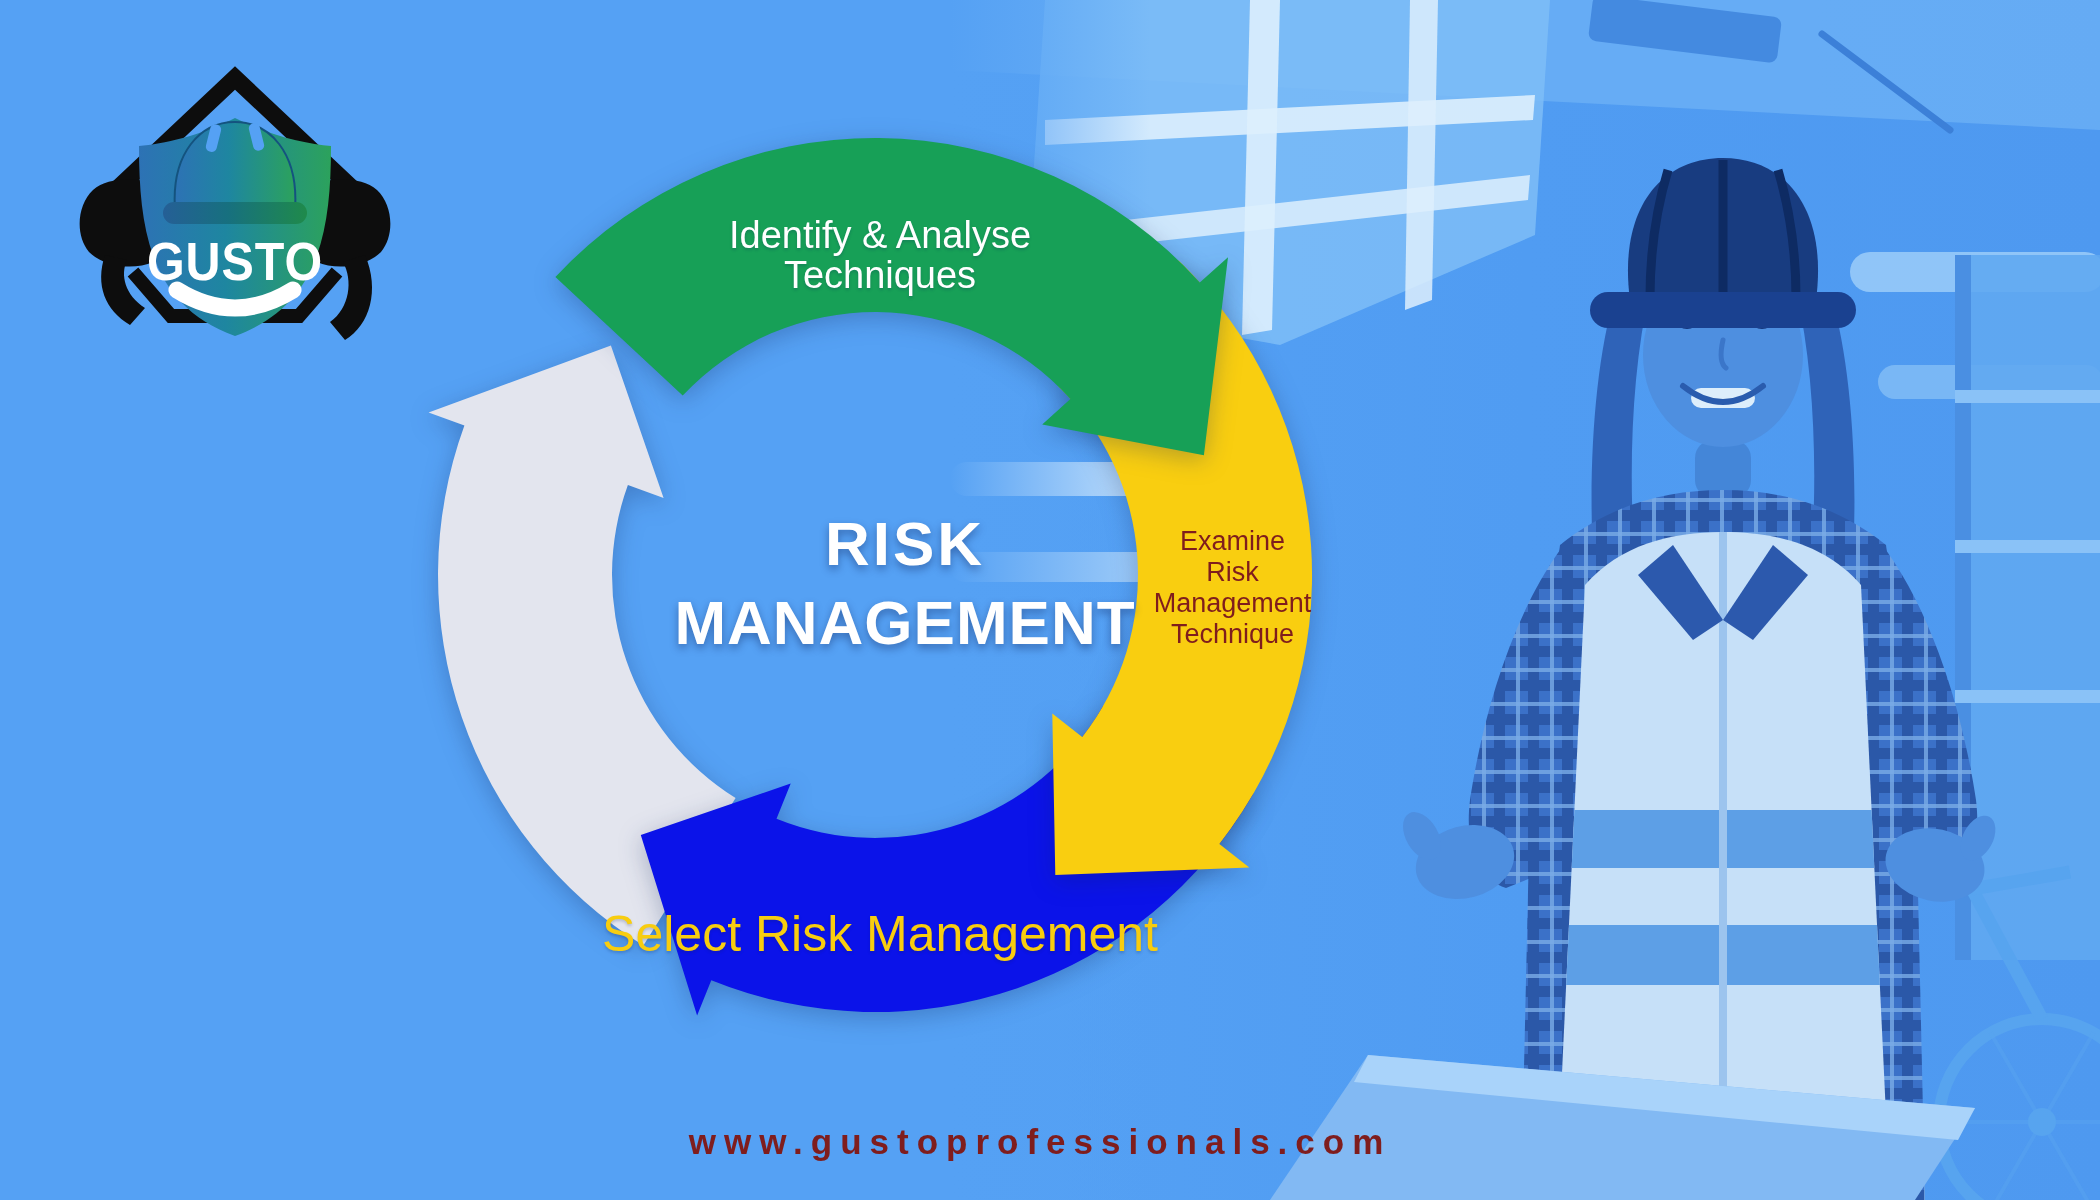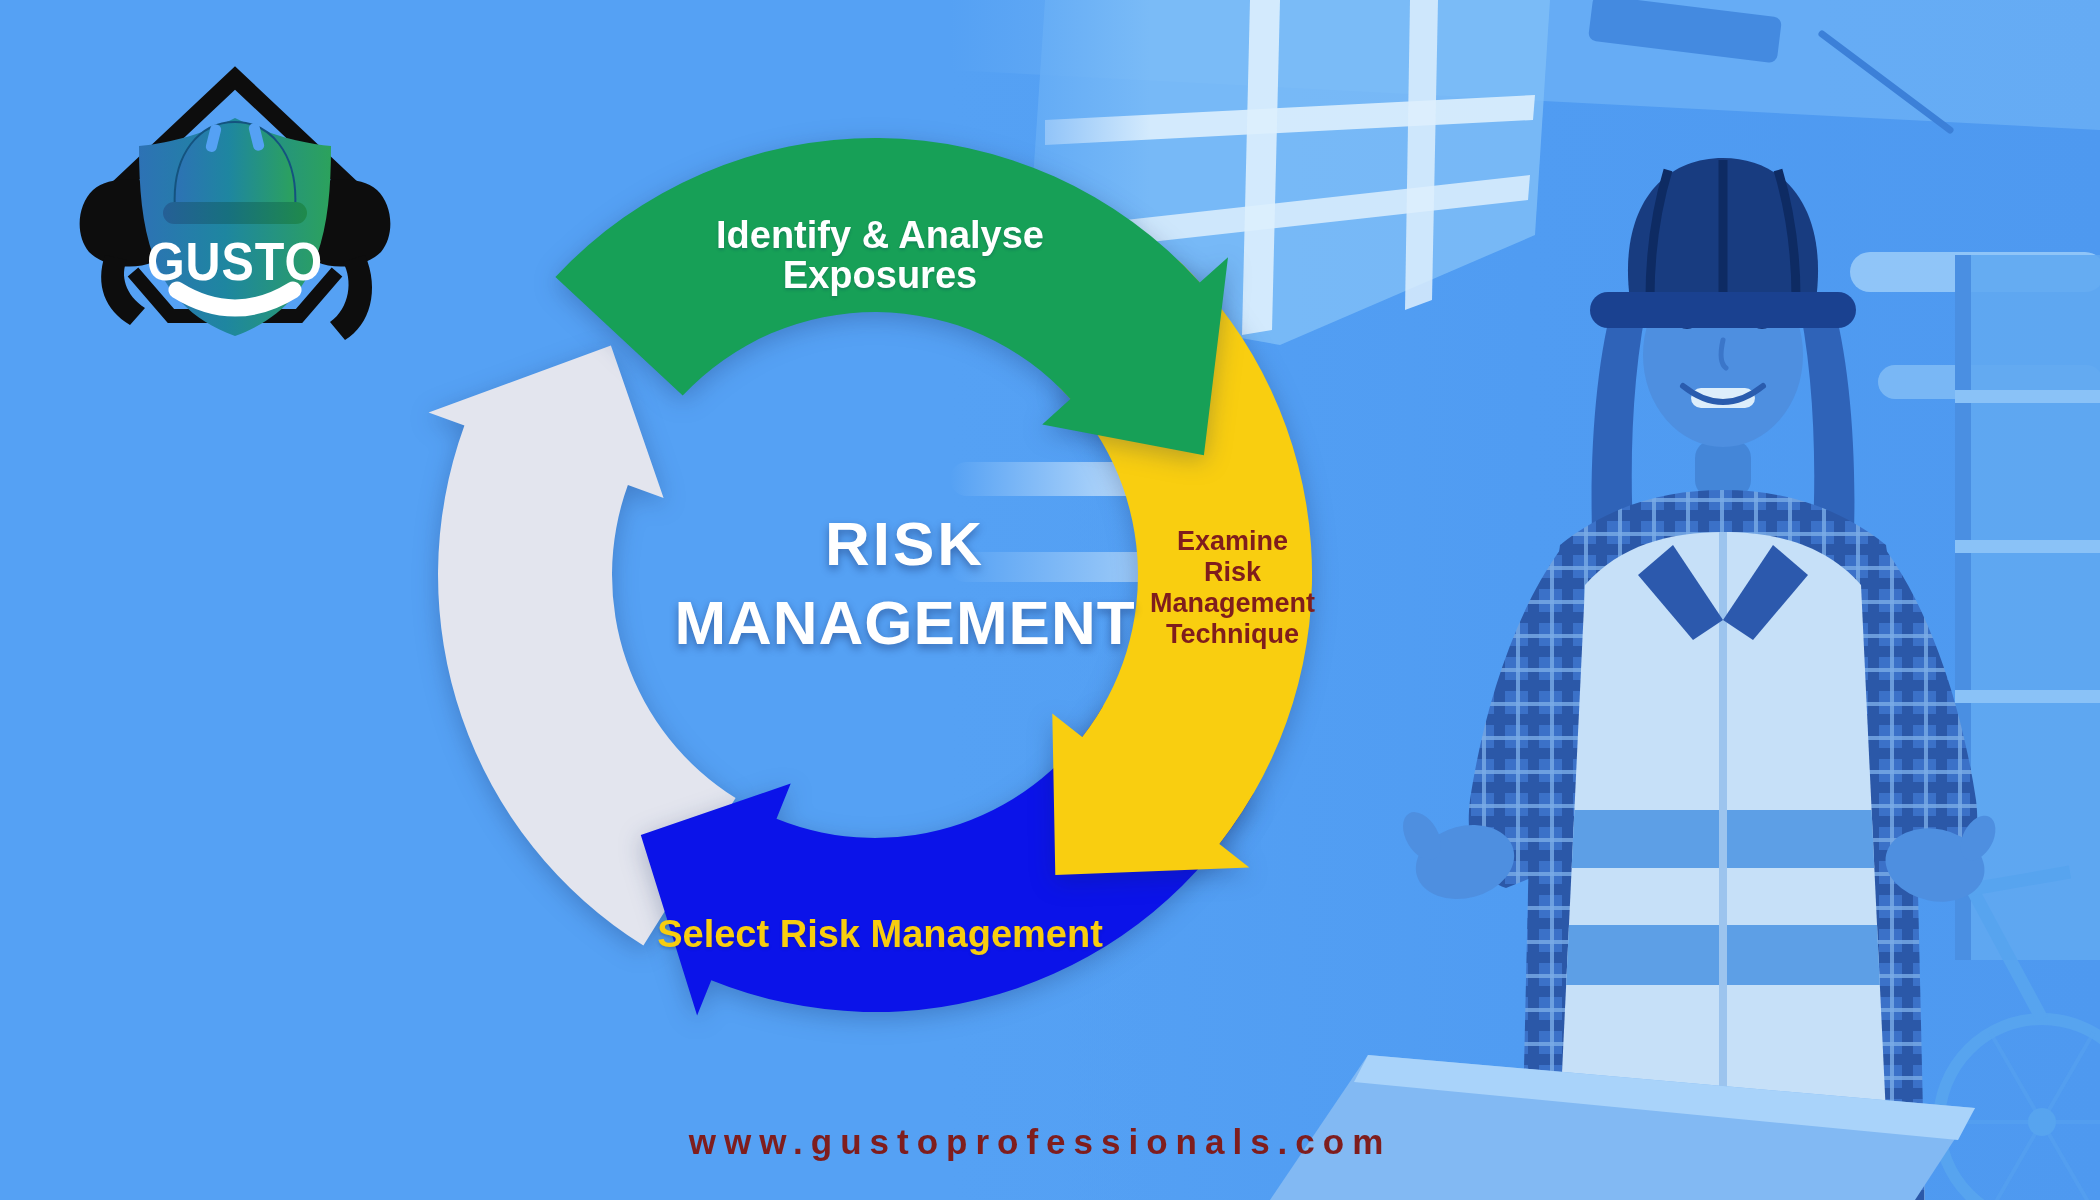--- a/index.html
+++ b/index.html
@@ -2,24 +2,24 @@
 <html><head>
 <meta charset="utf-8">
 <style>
   html,body{margin:0;padding:0;}
   body{width:2100px;height:1200px;overflow:hidden;font-family:"Liberation Sans",sans-serif;}
   #canvas{position:relative;width:2100px;height:1200px;background:#55A1F4;overflow:hidden;padding-left:20px;}
   #photo-svg,#cycle-svg{position:absolute;top:0;}
   #photo-svg{left:950px;}
   #cycle-svg{left:0;}
   #cycle-svg path.arrow{filter:drop-shadow(0 6px 12px rgba(15,35,90,.28));}
-  .label{position:absolute;font-weight:bold;text-align:center;text-shadow:0 2px 3px rgba(15,30,90,.22);}
+  .label{position:absolute;font-weight:normal;text-align:center;text-shadow:0 2px 3px rgba(15,30,90,.22);}
   .label-identify{left:580px;top:215px;width:600px;font-size:38px;line-height:40px;}
   .label-examine{left:1085px;top:526px;width:295px;font-size:27px;line-height:31px;text-shadow:none;}
-  .label-select{left:570px;top:914px;width:620px;font-size:38px;line-height:41px;}
+  .label-select{left:570px;top:914px;width:620px;font-size:50px;line-height:41px;}
   .label-monitor{left:405px;top:564px;width:290px;font-size:37px;line-height:40px;}
   .center-title{position:absolute;left:625px;top:506px;width:560px;text-align:center;font-weight:bold;
     text-shadow:0 4px 9px rgba(10,25,80,.4);}
   .center-title .t1{font-size:62px;line-height:76px;letter-spacing:3px;}
   .center-title .t2{font-size:62px;line-height:82px;letter-spacing:1px;}
   .site-url{position:absolute;left:440px;top:1122px;width:1200px;text-align:center;
     font-size:35px;font-weight:bold;letter-spacing:8px;}
   .logo{position:absolute;left:75px;top:40px;width:320px;height:300px;}
 </style>
 </head>
@@ -173,21 +173,21 @@
       <rect x="133" y="84" width="11" height="28" rx="5" fill="#55A1F4" transform="rotate(14 138 98)"></rect>
       <rect x="176" y="83" width="11" height="28" rx="5" fill="#55A1F4" transform="rotate(-14 181 97)"></rect>
       <rect x="88" y="162" width="144" height="22" rx="11" fill="url(#shieldGradD)"></rect>
     </g>
     <text x="160" y="240" text-anchor="middle" font-family="Liberation Sans, sans-serif" font-size="54" font-weight="bold" fill="#FFFFFF" letter-spacing="1" textLength="176" lengthAdjust="spacingAndGlyphs">GUSTO</text>
     <path d="M 102,250 Q 160,286 218,250" stroke="#FFFFFF" stroke-width="17" fill="none" stroke-linecap="round"></path>
   </svg>
 
   <div class="label label-identify" style="color: rgb(255, 255, 255);">
     <div>Identify &amp; Analyse</div>
-    <div>Exposures</div>
+    <div>Techniques</div>
   </div>
 
   <div class="label label-examine" style="color: #7f1d1d;">
     <div>Examine</div>
     <div>Risk</div>
     <div>Management</div>
     <div>Technique</div>
   </div>
 
   <div class="label label-select" style="color: rgb(248, 205, 15);">

